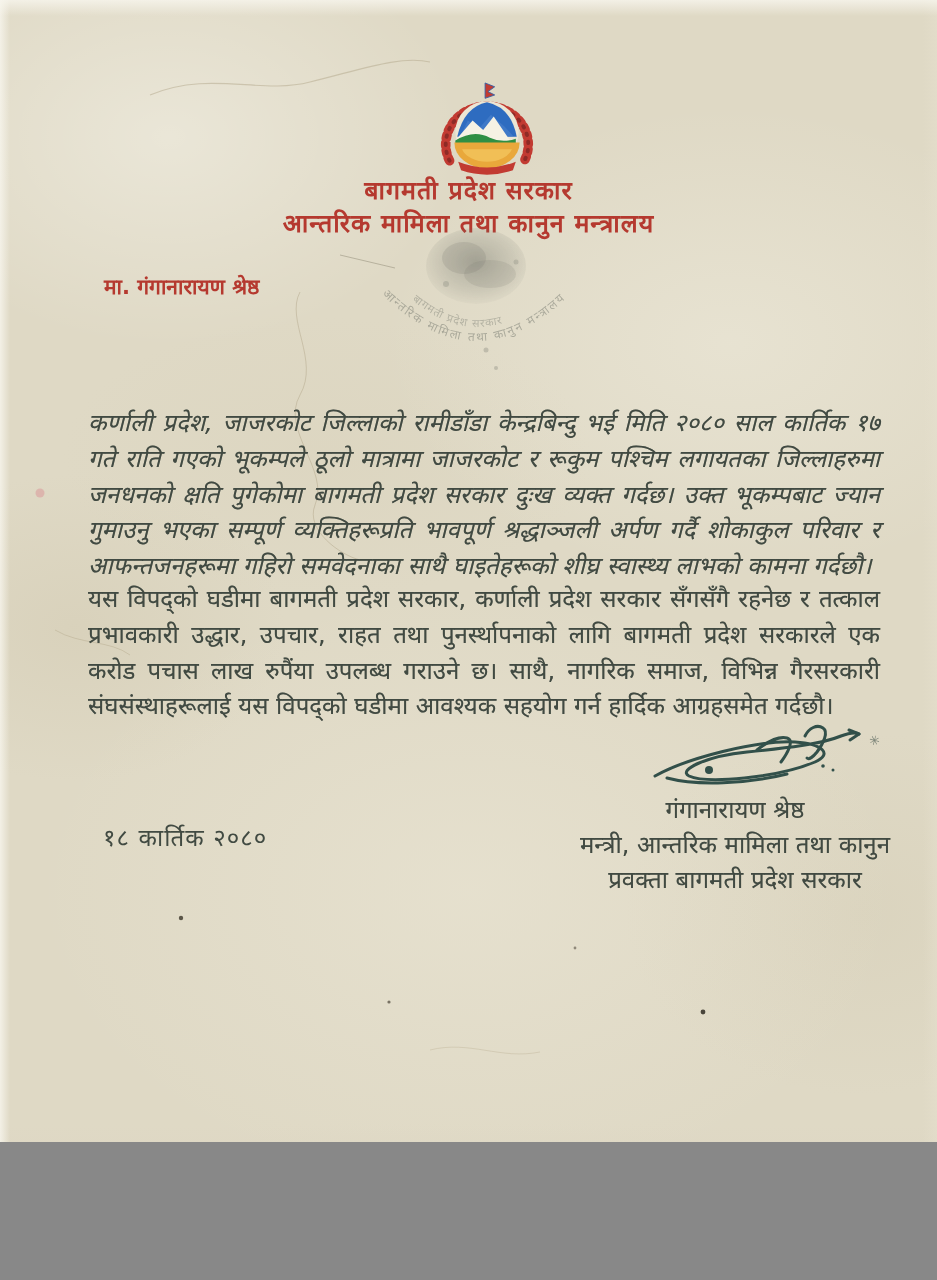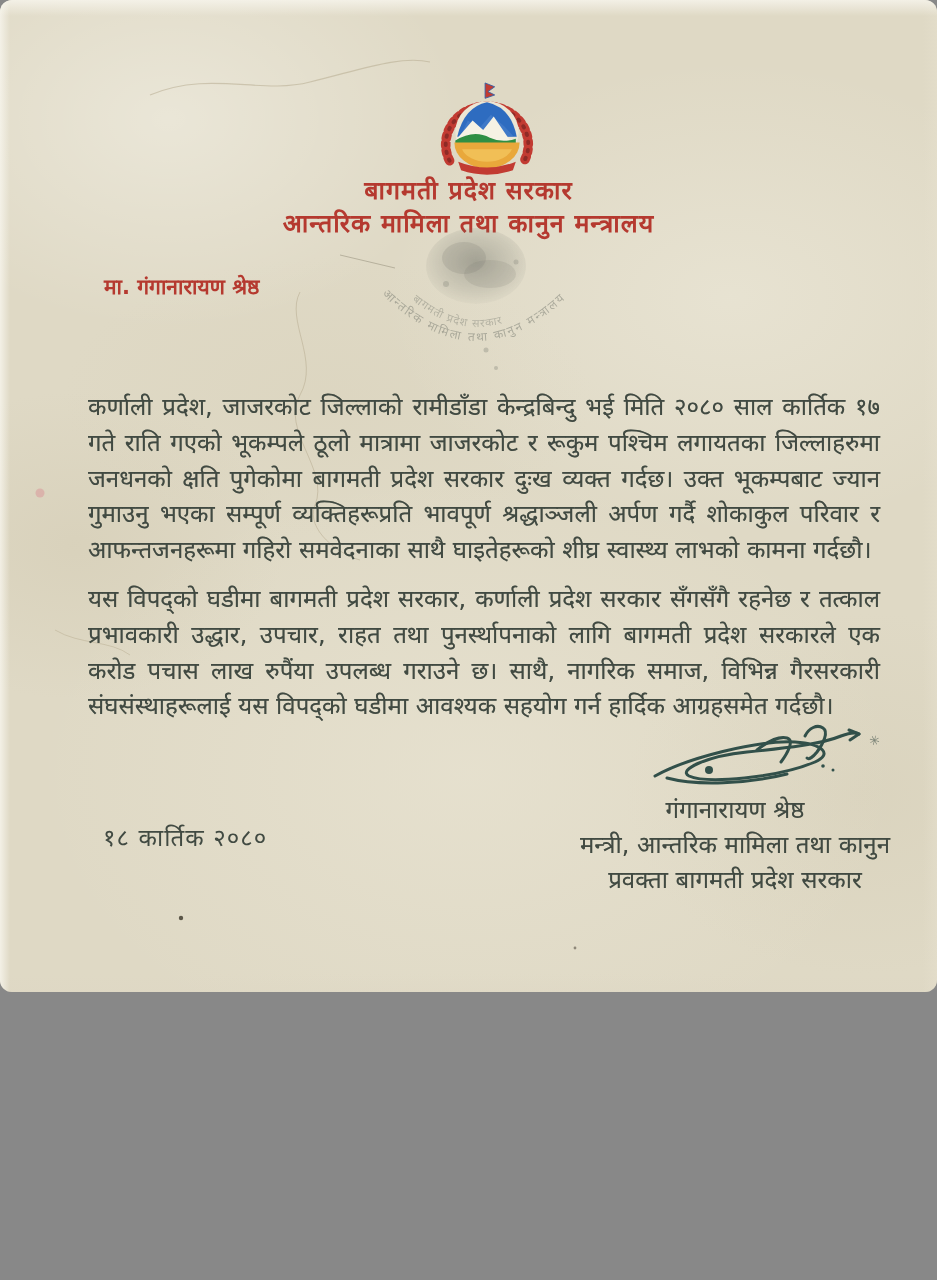--- a/index.html
+++ b/index.html
@@ -1,27 +1,26 @@
 <!DOCTYPE html>
 <html style="--red: #b5392f; --ink: #414a42;"><head>
 <meta charset="utf-8">
 <style>
   html,body{margin:0;padding:0;background:#888;}
   .page{
-    position:relative;width:937px;height:992px;margin:0 auto;overflow:hidden;
+    position:relative;width:937px;height:1142px;margin:0 auto;overflow:hidden;
     font-family:"DejaVu Sans", sans-serif;
     background-color:#dfd9c5;
     background-image:
       radial-gradient(ellipse 420px 300px at 18% 12%, rgba(255,255,250,.35), rgba(255,255,250,0) 70%),
       radial-gradient(ellipse 500px 340px at 78% 30%, rgba(250,248,238,.30), rgba(250,248,238,0) 70%),
       radial-gradient(ellipse 600px 420px at 50% 78%, rgba(244,240,226,.30), rgba(244,240,226,0) 72%),
       radial-gradient(ellipse 300px 220px at 8% 55%, rgba(205,196,170,.35), rgba(205,196,170,0) 70%),
       radial-gradient(ellipse 340px 260px at 92% 80%, rgba(208,200,175,.30), rgba(208,200,175,0) 70%),
       radial-gradient(ellipse 380px 200px at 35% 40%, rgba(214,206,182,.28), rgba(214,206,182,0) 70%);
-    border-radius: 12px;
   }
   .page::before{ 
     content:"";position:absolute;inset:0;pointer-events:none;
     background:
       linear-gradient(180deg, rgba(248,246,238,.8) 0px, rgba(248,246,238,0) 16px),
       linear-gradient(90deg, rgba(248,246,238,.8) 0px, rgba(248,246,238,0) 10px),
       linear-gradient(270deg, rgba(230,224,206,.5) 0px, rgba(230,224,206,0) 14px),
       linear-gradient(0deg, rgba(222,215,196,.5) 0px, rgba(222,215,196,0) 18px);
   }
   .abs{position:absolute;}
@@ -38,21 +37,21 @@
   .doc-title span{
     display:inline-block;font-size:23px;font-weight:700;color:#22251f;
     border-bottom:2px solid #22251f;padding:0 2px 1px 2px;letter-spacing:1px;
   }
 
   .body-text{
     left:88px;width:792px;font-size:24px;line-height:35.8px;
     text-align:justify;text-justify:inter-word;color:var(--ink,#414a42);
     text-shadow:0 0 .6px rgba(65,74,66,.45);
   }
-  .para1{top:390px;}
+  .para1{top:406px;font-style:italic;}
   .para2{top:582px;}
 
   .date-line{left:103px;top:820px;font-size:24px;letter-spacing:1px;}
 
   .sig-block{left:540px;width:390px;top:793px;text-align:center;font-size:24px;line-height:35px;
     color:var(--ink,#414a42);text-shadow:0 0 .6px rgba(65,74,66,.4);}
 
   .stamp{left:368px;top:222px;width:224px;height:175px;opacity:.85;pointer-events:none;}
   .emblem{left:428px;top:82px;width:118px;height:96px;}
   .signature{left:637px;top:714px;width:256px;height:92px;pointer-events:none;}

